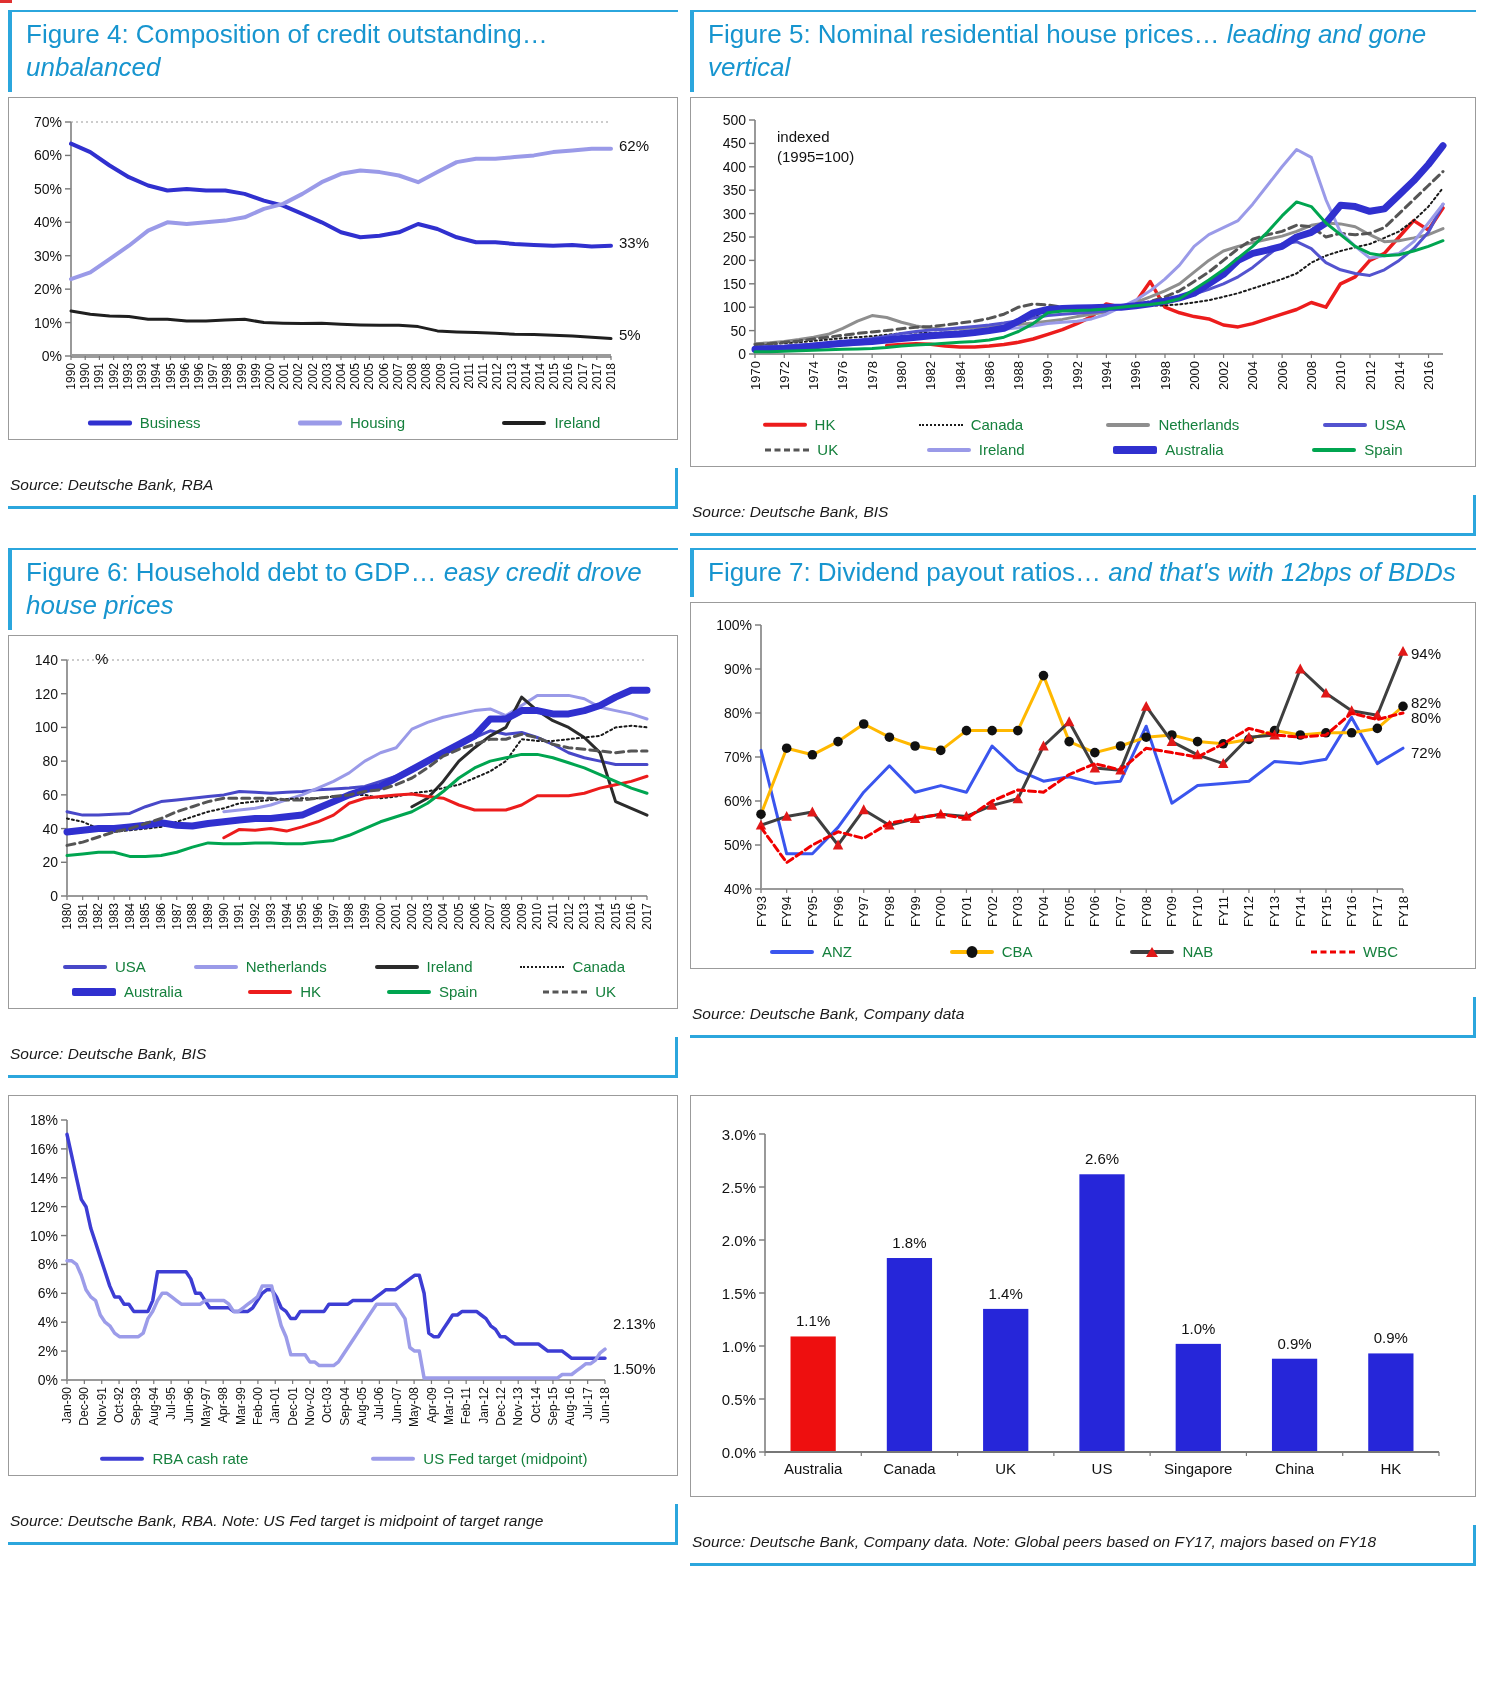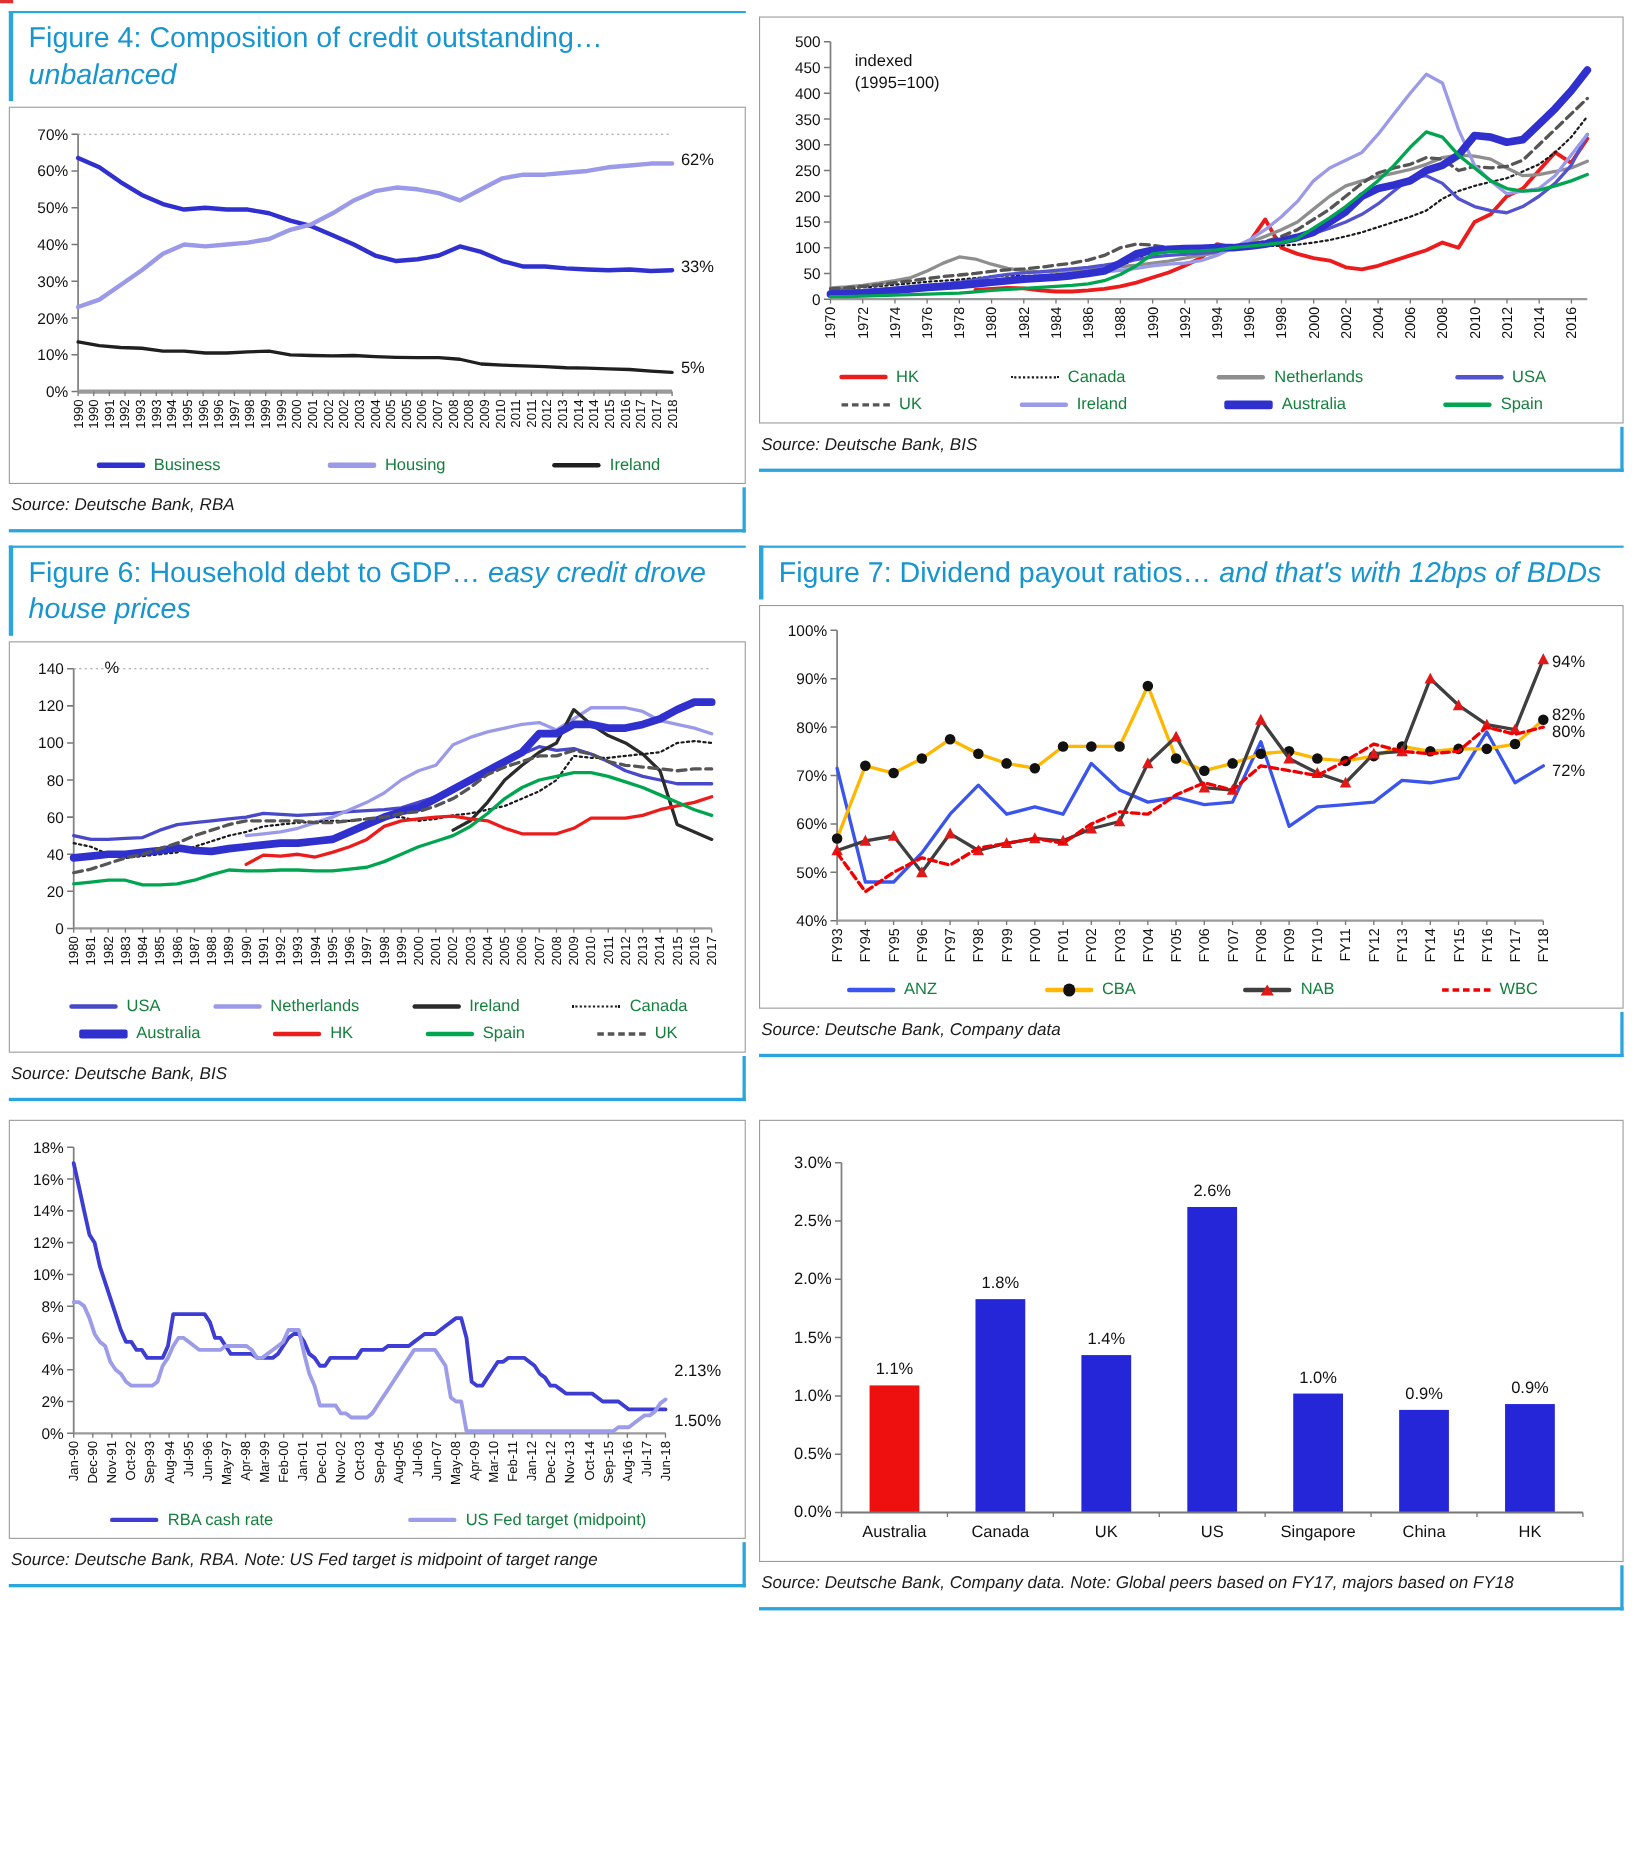--- a/index.html
+++ b/index.html
@@ -13,21 +13,21 @@
   .t-em{font-style:italic;}
   .chart-box{border:1px solid #9b9b9b;margin-top:5px;padding:10px 4px 8px 6px;background:#fff;}
   .chart-box svg{display:block;font-family:inherit;}
   .legend-row{display:flex;justify-content:space-around;align-items:center;margin-top:8px;padding:0 24px;}
   .legend-item{display:flex;align-items:center;gap:8px;font-size:15px;color:#15803d;}
   .sw{width:44px;height:16px;position:relative;flex:none;}
   .sw-line{position:absolute;left:0;right:0;top:50%;transform:translateY(-50%);}
   .sw-mk{position:absolute;left:50%;top:50%;transform:translate(-50%,-50%);}
   .mk-circle{width:11px;height:12px;background:#111;border-radius:50%;}
   .mk-triangle{width:0;height:0;border-left:6px solid transparent;border-right:6px solid transparent;border-bottom:10px solid #e01818;}
-  .source-box{margin-top:3px;border-right:3px solid #2ba6dd;border-bottom:3px solid #2ba6dd;padding:8px 8px 12px 2px;font-size:15.5px;font-style:italic;color:#1a1a1a;}
+  .source-box{margin-top:28px;border-right:3px solid #2ba6dd;border-bottom:3px solid #2ba6dd;padding:8px 8px 12px 2px;font-size:15.5px;font-style:italic;color:#1a1a1a;}
 </style>
 </head>
 <body>
 
 <div class="page">
   <div class="edge-mark"></div>
   <div class="grid">
 
     <section class="panel">
       <header class="fig-title">
@@ -157,20 +157,23 @@
                 <span class="sw-line" style="height: 4px; background: rgb(31, 31, 31); border-radius: 2px;"></span>
               </span>
               <span>Ireland</span>
             </div>
           </div>
         </div>
       <div class="source-box"><span>Source: Deutsche Bank, RBA</span></div>
     </section>
 
     <section class="panel">
+      <header class="fig-title">
+        <span class="t-main">Figure 5: Nominal residential house prices…</span><span class="t-em">leading and gone vertical</span>
+      </header>
       <div class="chart-box">
           <svg viewBox="0 0 764 300" width="764" height="300">
             <line x1="52" y1="246" x2="58" y2="246" stroke="#777" stroke-width="1.4"></line>
             <text x="49" y="246" text-anchor="end" dominant-baseline="central" font-size="14" fill="#111">0</text>
             <line x1="52" y1="222.6" x2="58" y2="222.6" stroke="#777" stroke-width="1.4"></line>
             <text x="49" y="222.6" text-anchor="end" dominant-baseline="central" font-size="14" fill="#111">50</text>
             <line x1="52" y1="199.20000000000002" x2="58" y2="199.20000000000002" stroke="#777" stroke-width="1.4"></line>
             <text x="49" y="199.20000000000002" text-anchor="end" dominant-baseline="central" font-size="14" fill="#111">100</text>
             <line x1="52" y1="175.79999999999998" x2="58" y2="175.79999999999998" stroke="#777" stroke-width="1.4"></line>
             <text x="49" y="175.79999999999998" text-anchor="end" dominant-baseline="central" font-size="14" fill="#111">150</text>

